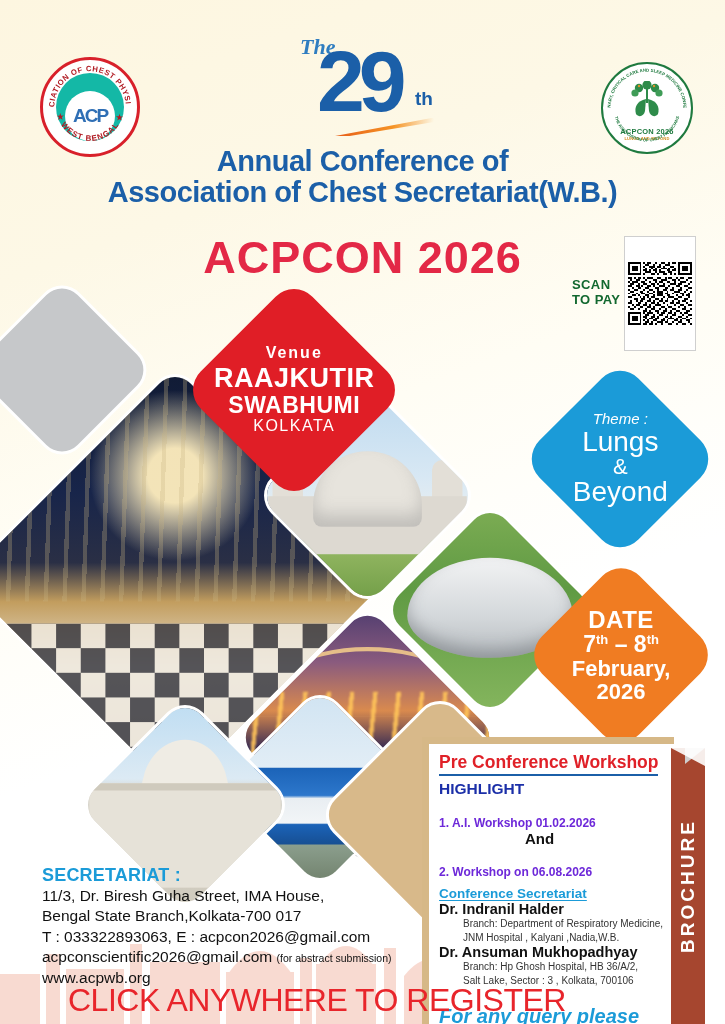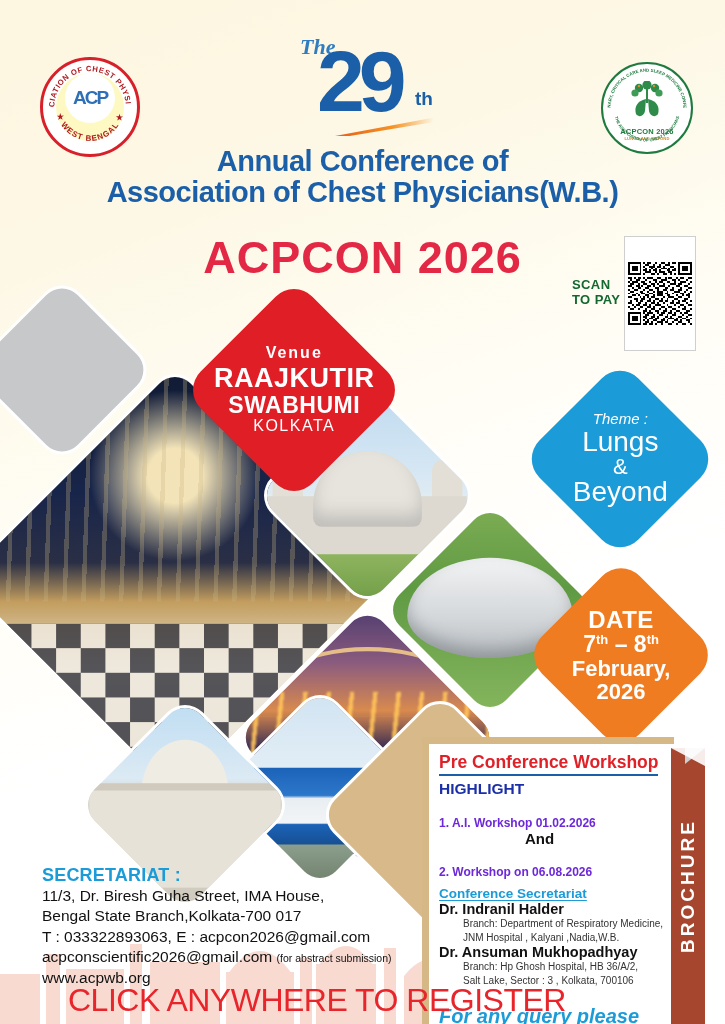--- a/index.html
+++ b/index.html
@@ -22,22 +22,22 @@
     background: #ffffff;
     border: 3px solid #d8202a;
     display: flex; align-items: center; justify-content: center;
   }
   .logo-left .ring-txt {
     position: absolute; inset: 0;
   }
   .logo-left .ring-txt svg { width: 100%; height: 100%; }
   .logo-left .inner {
     width: 68px; height: 68px; border-radius: 50%;
-    background: #fef9c3;
-    display: flex; align-items: flex-start; justify-content: center;
+    background: #14b8a6;
+    display: flex; align-items: flex-end; justify-content: center;
   }
   .logo-left .lung {
     width: 50px; height: 50px; border-radius: 50%;
     background: #fff;
     display:flex;align-items:center;justify-content:center;
     font-size: 19px; font-weight: bold; color:#2f6fb5;
     letter-spacing:-2px;
   }
 
   .logo-right {
@@ -365,21 +365,21 @@
         <path d="M23 18 C32 20 35 26 33 33 C30 37 25 35 24 30 Z" fill="#2e8b4a"></path>
         <circle cx="14" cy="5" r="1.2" fill="#e0912a"></circle>
         <circle cx="29" cy="5" r="1.2" fill="#e0912a"></circle>
       </svg>
     </div>
     <div class="lr-name">ACPCON 2026</div>
     <div class="lr-sub">LUNGS AND BEYOND</div>
   </div>
 
   <div class="title1">Annual Conference of</div>
-  <div class="title2">Association of Chest Physicians(W.B.)</div>
+  <div class="title2">Association of Chest Secretariat(W.B.)</div>
   <div class="acpcon">ACPCON 2026</div>
 
   <div class="qr-box">
     <div class="qr-label">SCAN TO PAY</div>
     <div class="qr-frame">
       <svg viewBox="0 0 33 33" shape-rendering="crispEdges" aria-hidden="true">
         <rect width="33" height="33" fill="#fff"></rect>
         <g fill="#000">
           <rect x="0" y="0" width="7" height="1"></rect>
             <rect x="0" y="6" width="7" height="1"></rect>

